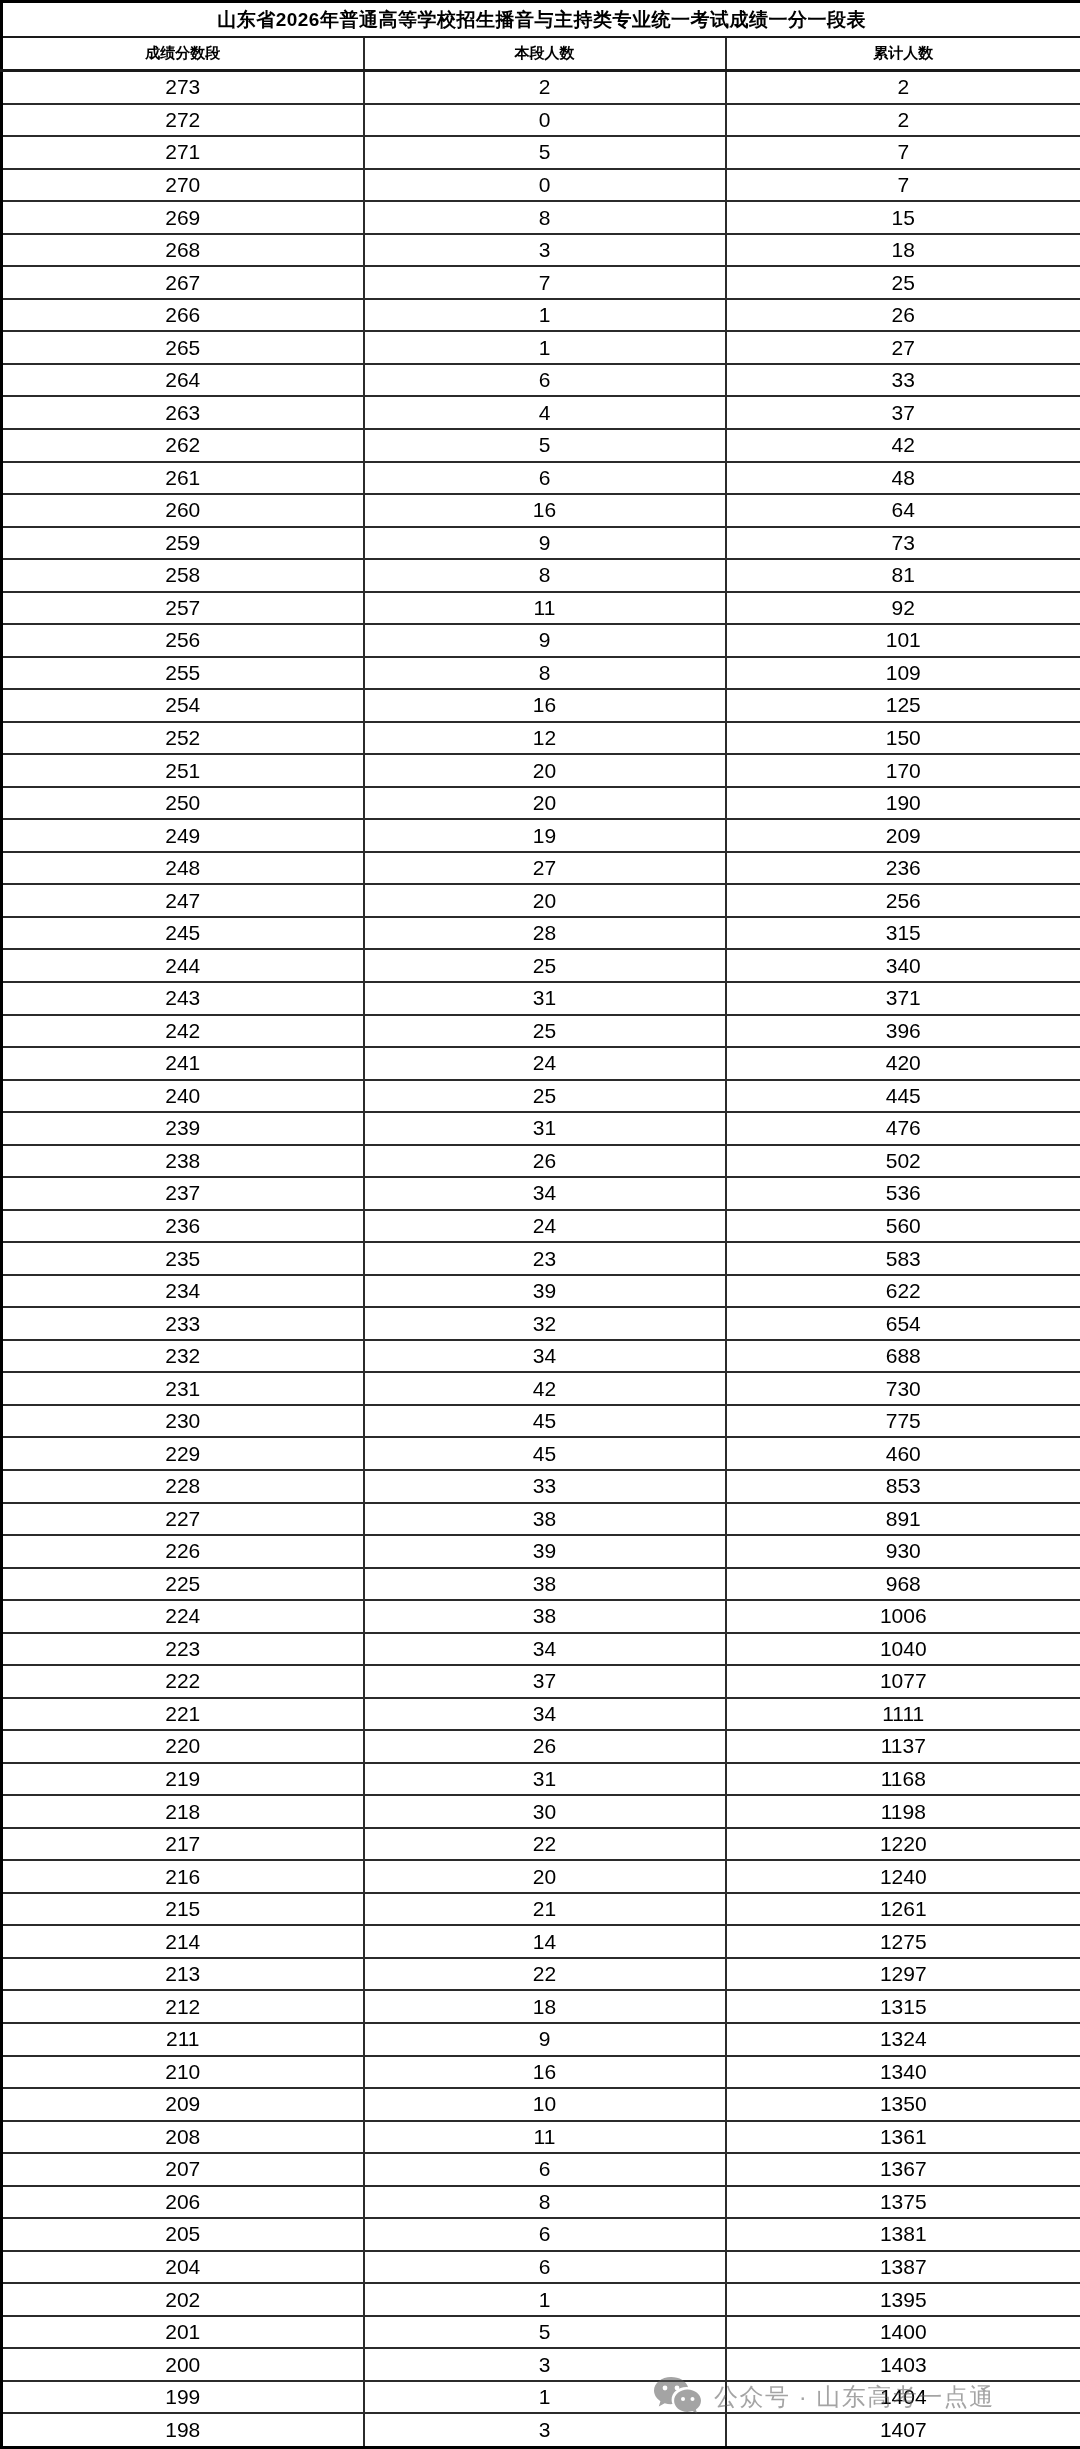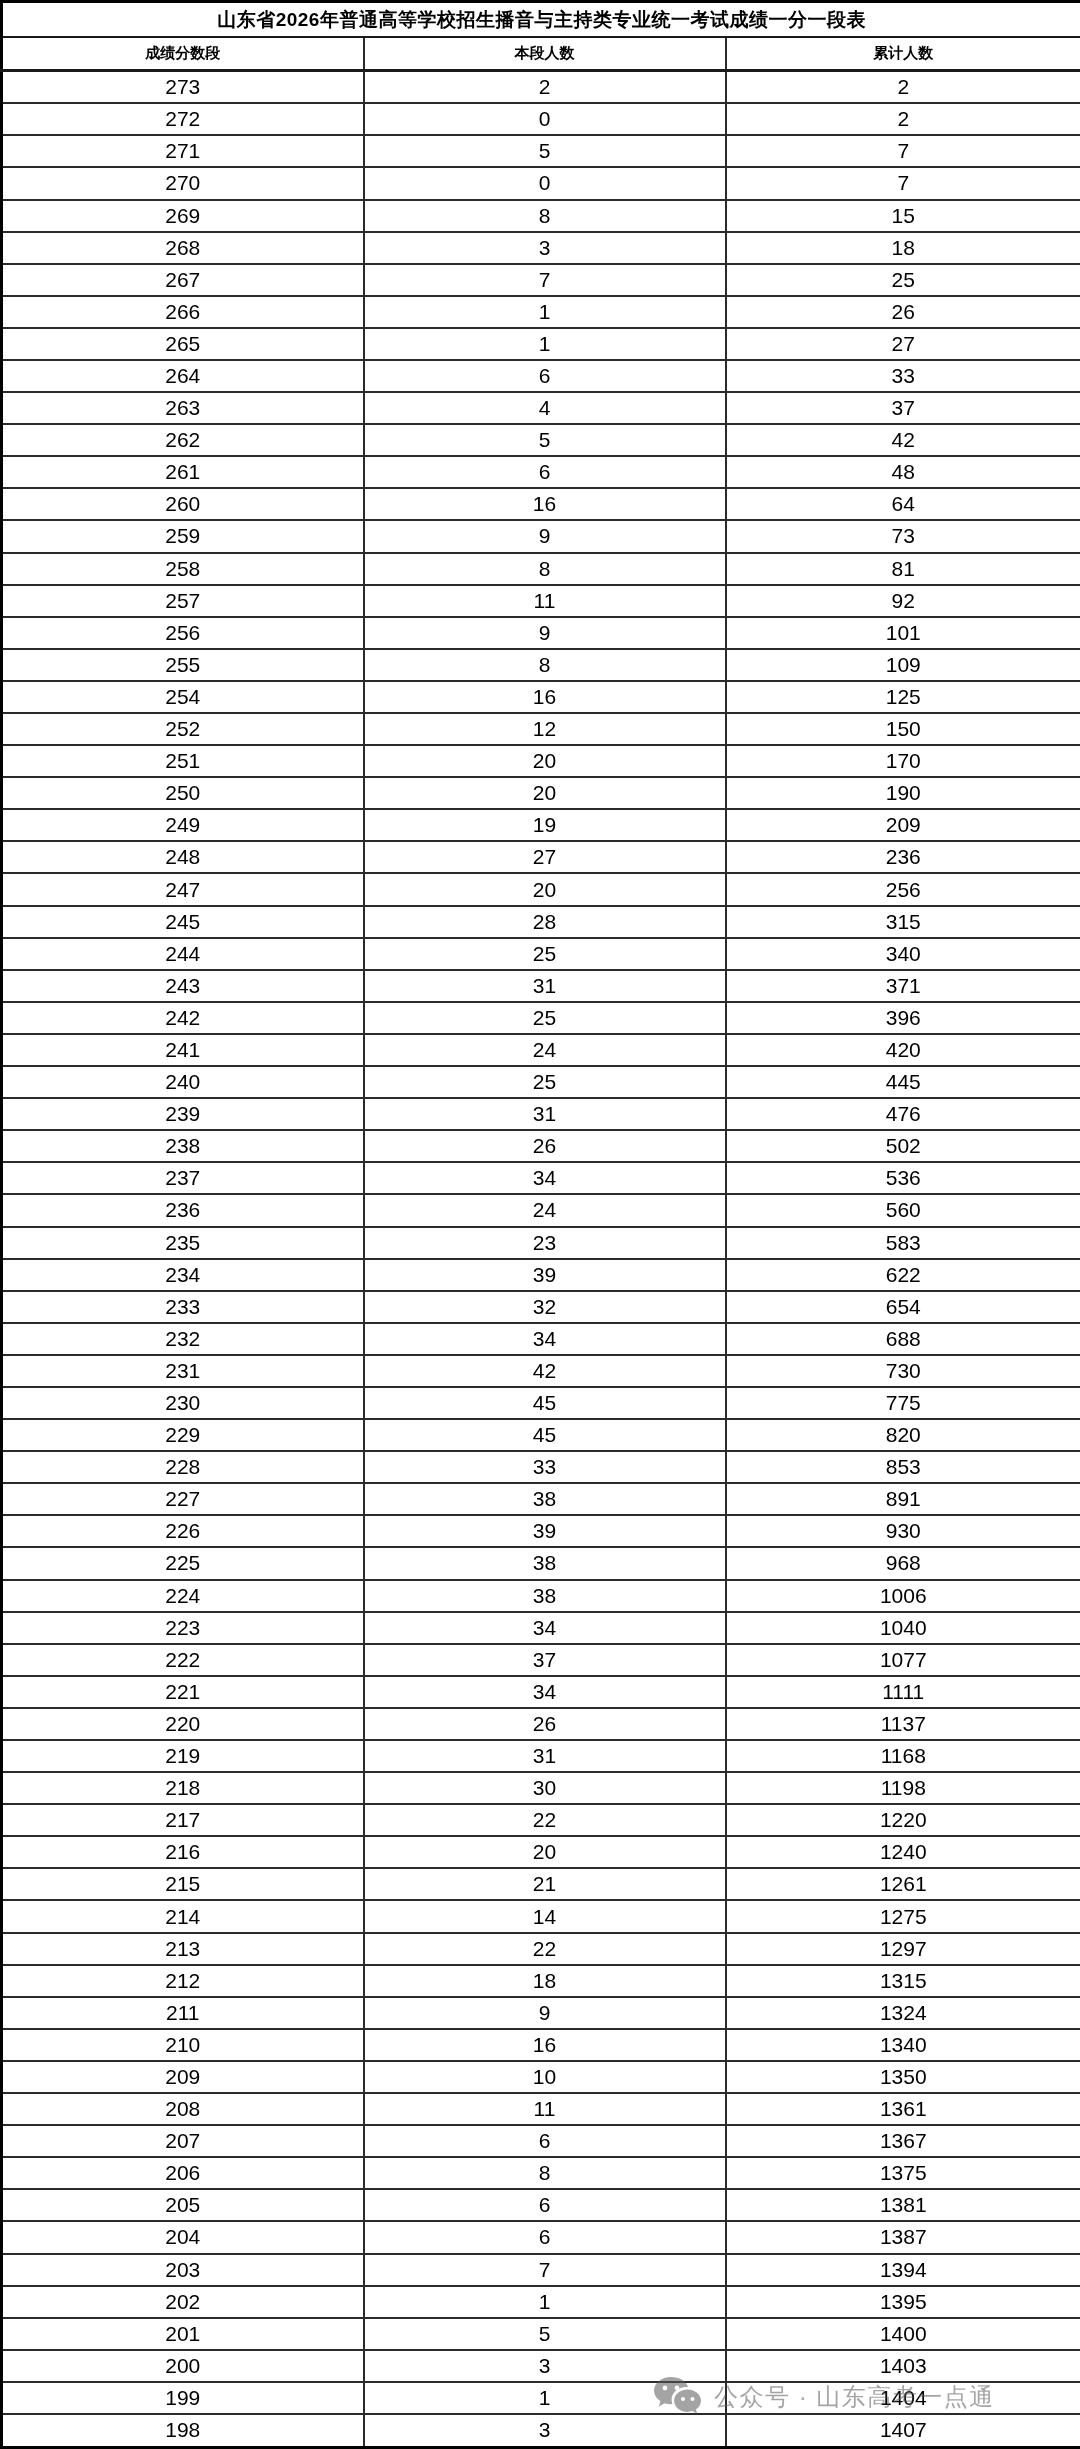--- a/index.html
+++ b/index.html
@@ -296,21 +296,21 @@
         <td>730</td>
       </tr>
       <tr>
         <td>230</td>
         <td>45</td>
         <td>775</td>
       </tr>
       <tr>
         <td>229</td>
         <td>45</td>
-        <td>820</td>
+        <td>460</td>
       </tr>
       <tr>
         <td>228</td>
         <td>33</td>
         <td>853</td>
       </tr>
       <tr>
         <td>227</td>
         <td>38</td>
         <td>891</td>
@@ -422,25 +422,20 @@
       </tr>
       <tr>
         <td>205</td>
         <td>6</td>
         <td>1381</td>
       </tr>
       <tr>
         <td>204</td>
         <td>6</td>
         <td>1387</td>
-      </tr>
-      <tr>
-        <td>203</td>
-        <td>7</td>
-        <td>1394</td>
       </tr>
       <tr>
         <td>202</td>
         <td>1</td>
         <td>1395</td>
       </tr>
       <tr>
         <td>201</td>
         <td>5</td>
         <td>1400</td>

